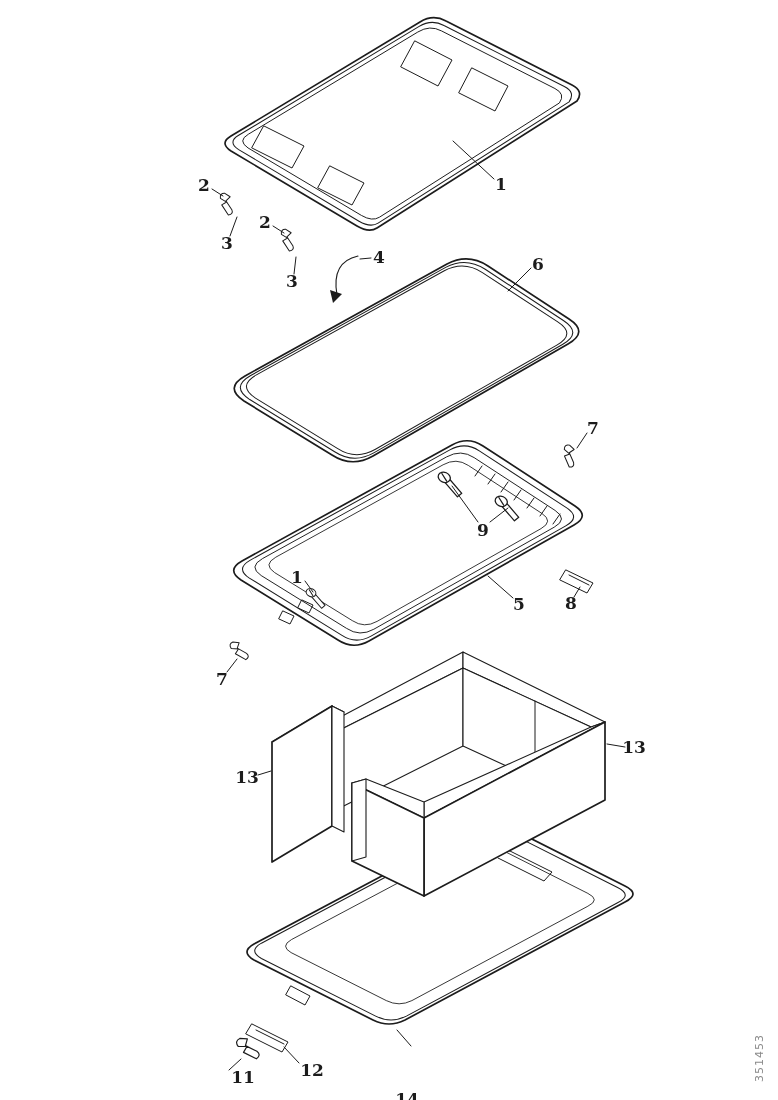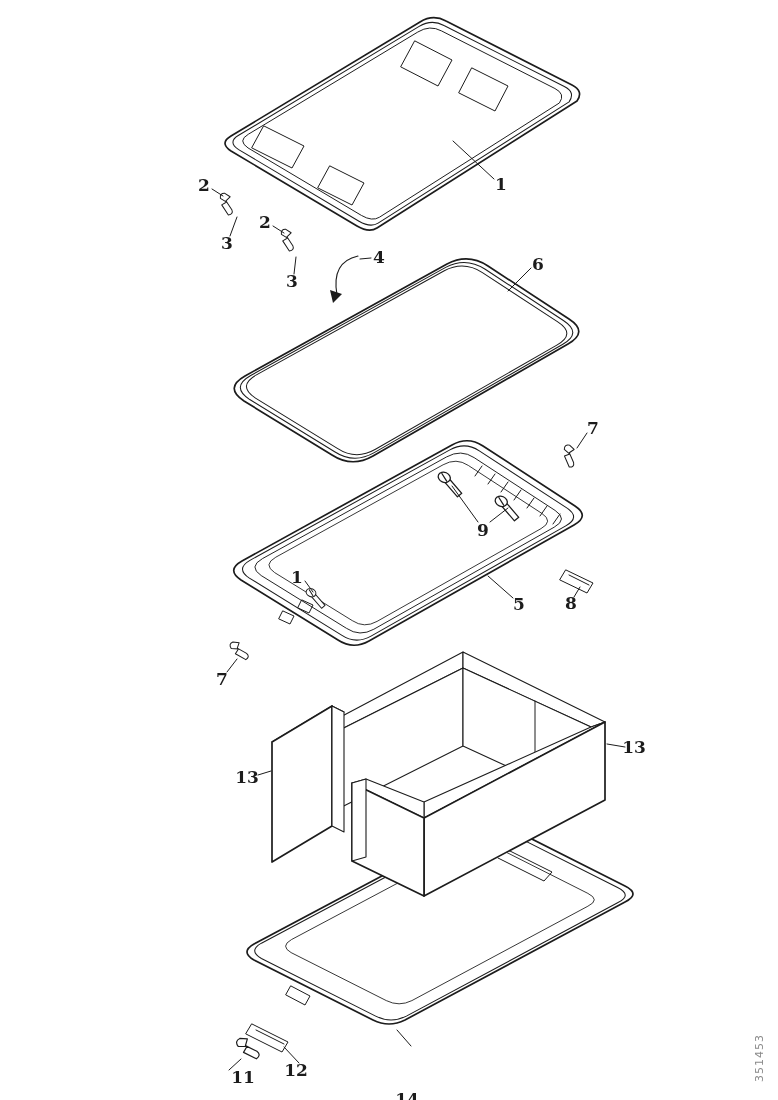--- a/index.html
+++ b/index.html
@@ -199,19 +199,19 @@
       <div class="callout" style="left: 538px; top: 264px;">6</div>
       <div class="callout" style="left: 593px; top: 428px;">7</div>
       <div class="callout" style="left: 483px; top: 530px;">9</div>
       <div class="callout" style="left: 297px; top: 577px;">1</div>
       <div class="callout" style="left: 519px; top: 604px;">5</div>
       <div class="callout" style="left: 571px; top: 603px;">8</div>
       <div class="callout" style="left: 222px; top: 679px;">7</div>
       <div class="callout" style="left: 247px; top: 777px;">13</div>
       <div class="callout" style="left: 634px; top: 747px;">13</div>
       <div class="callout" style="left: 407px; top: 1099px; text-align: right;">14</div>
-      <div class="callout" style="left: 296px; top: 1070px;">12</div>
+      <div class="callout" style="left: 312px; top: 1070px;">12</div>
       <div class="callout" style="left: 222px; top: 1077px; margin-left: 21px;">11</div>
     </div>
 
   <div class="figure-id">351453</div>
 
 </div>
 
 </body></html>

